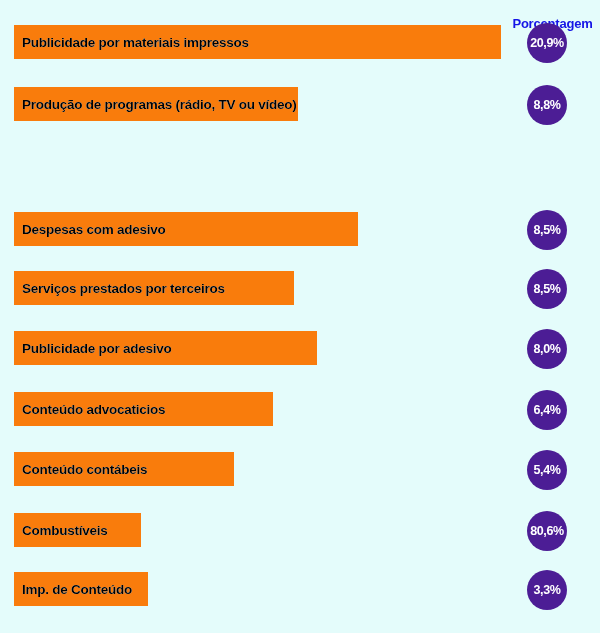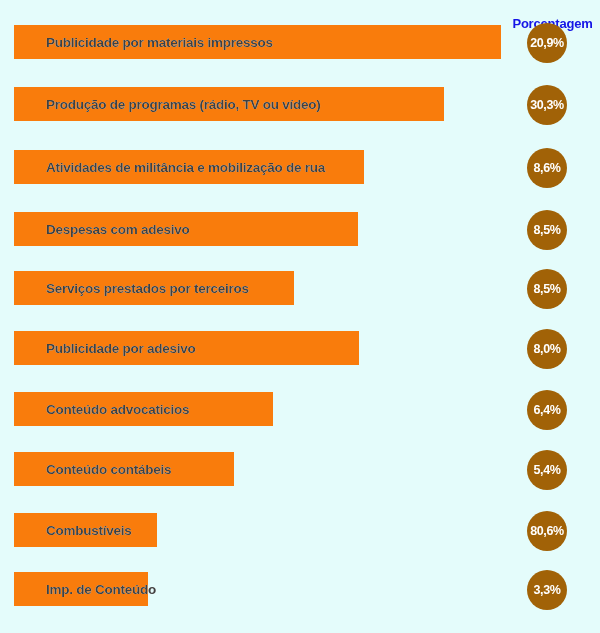--- a/index.html
+++ b/index.html
@@ -48,38 +48,37 @@
     left: 14px;
     top: 0;
     height: 34px;
     background: #f97c0c;
     display: flex;
     align-items: center;
     box-sizing: border-box;
   }
 
   .bar-label {
-    color: #404040;
+    color: #000000;
     font-size: 13.5px;
     font-weight: bold;
     white-space: nowrap;
     padding-left: 8px;
     letter-spacing: -0.25px;
     text-shadow: 0 0 0 #fff;
-    margin-left: 24px;
   }
 
   .pct-bubble {
     position: absolute;
     left: 527px;
     top: -2px;
     width: 40px;
     height: 40px;
     border-radius: 50%;
-    background: #a16207;
+    background: #4c1d95;
     display: flex;
     align-items: center;
     justify-content: center;
   }
 
   .pct-text {
     color: #ffffff;
     font-size: 12.5px;
     font-weight: bold;
     letter-spacing: -0.4px;
@@ -96,57 +95,49 @@
   <div class="bar-row" style="top:25px">
     <div class="bar" style="width: 487px;">
       <span class="bar-label">Publicidade por materiais impressos</span>
     </div>
     <div class="pct-bubble">
       <span class="pct-text">20,9%</span>
     </div>
   </div>
 
   <div class="bar-row" style="top:87px">
-    <div class="bar" style="width: 430px;">
+    <div class="bar" style="width: 284px;">
       <span class="bar-label">Produção de programas (rádio, TV ou vídeo)</span>
     </div>
     <div class="pct-bubble">
-      <span class="pct-text">30,3%</span>
+      <span class="pct-text">8,8%</span>
     </div>
   </div>
 
-  <div class="bar-row" style="top:150px">
-    <div class="bar" style="width: 350px;">
-      <span class="bar-label">Atividades de militância e mobilização de rua</span>
-    </div>
-    <div class="pct-bubble">
-      <span class="pct-text">8,6%</span>
-    </div>
-  </div>
 
   <div class="bar-row" style="top:212px">
     <div class="bar" style="width: 344px;">
       <span class="bar-label">Despesas com adesivo</span>
     </div>
     <div class="pct-bubble">
       <span class="pct-text">8,5%</span>
     </div>
   </div>
 
   <div class="bar-row" style="top:271px">
     <div class="bar" style="width: 280px;">
       <span class="bar-label">Serviços prestados por terceiros</span>
     </div>
     <div class="pct-bubble">
       <span class="pct-text">8,5%</span>
     </div>
   </div>
 
   <div class="bar-row" style="top:331px">
-    <div class="bar" style="width: 345px;">
+    <div class="bar" style="width: 303px;">
       <span class="bar-label">Publicidade por adesivo</span>
     </div>
     <div class="pct-bubble">
       <span class="pct-text">8,0%</span>
     </div>
   </div>
 
   <div class="bar-row" style="top:392px">
     <div class="bar" style="width: 259px;">
       <span class="bar-label">Conteúdo advocaticios</span>
@@ -159,21 +150,21 @@
   <div class="bar-row" style="top:452px">
     <div class="bar" style="width: 220px;">
       <span class="bar-label">Conteúdo contábeis</span>
     </div>
     <div class="pct-bubble">
       <span class="pct-text">5,4%</span>
     </div>
   </div>
 
   <div class="bar-row" style="top:513px">
-    <div class="bar" style="width: 143px;">
+    <div class="bar" style="width: 127px;">
       <span class="bar-label">Combustíveis</span>
     </div>
     <div class="pct-bubble">
       <span class="pct-text">80,6%</span>
     </div>
   </div>
 
   <div class="bar-row" style="top:572px">
     <div class="bar" style="width: 134px;">
       <span class="bar-label">Imp. de Conteúdo</span>

